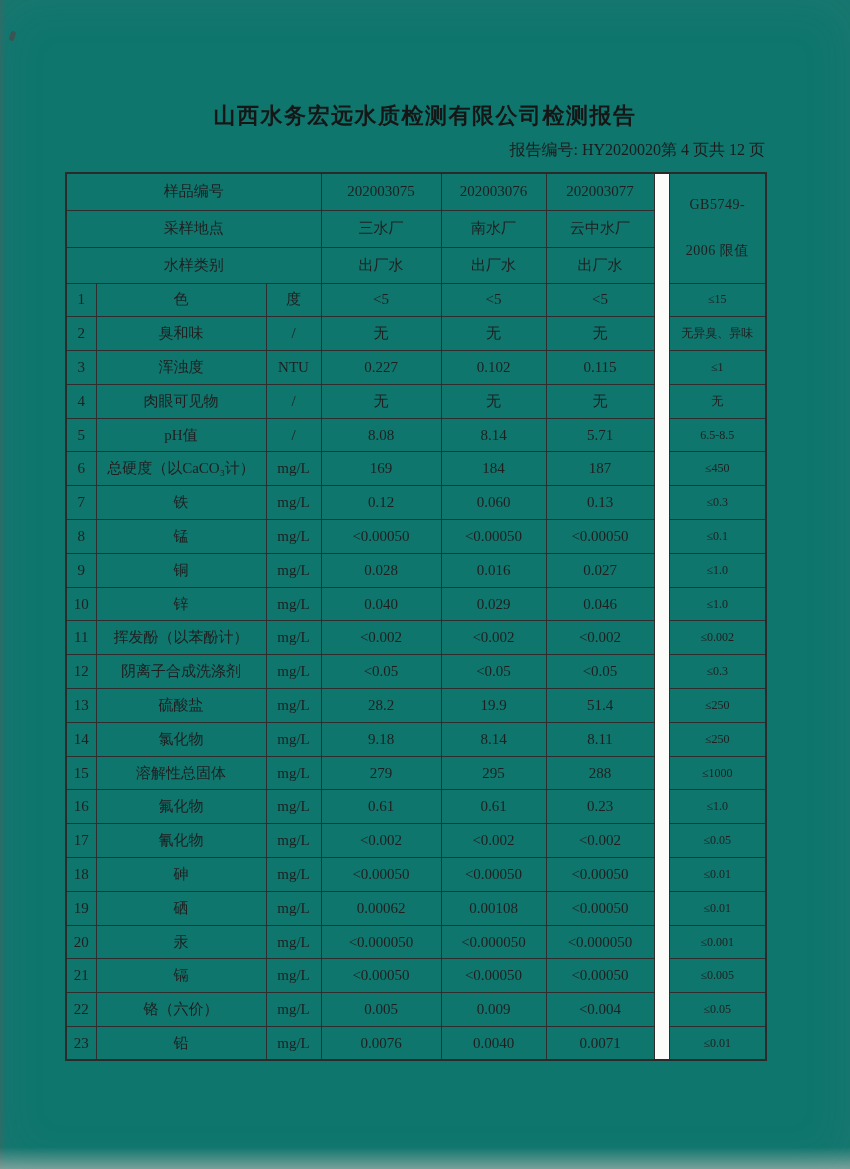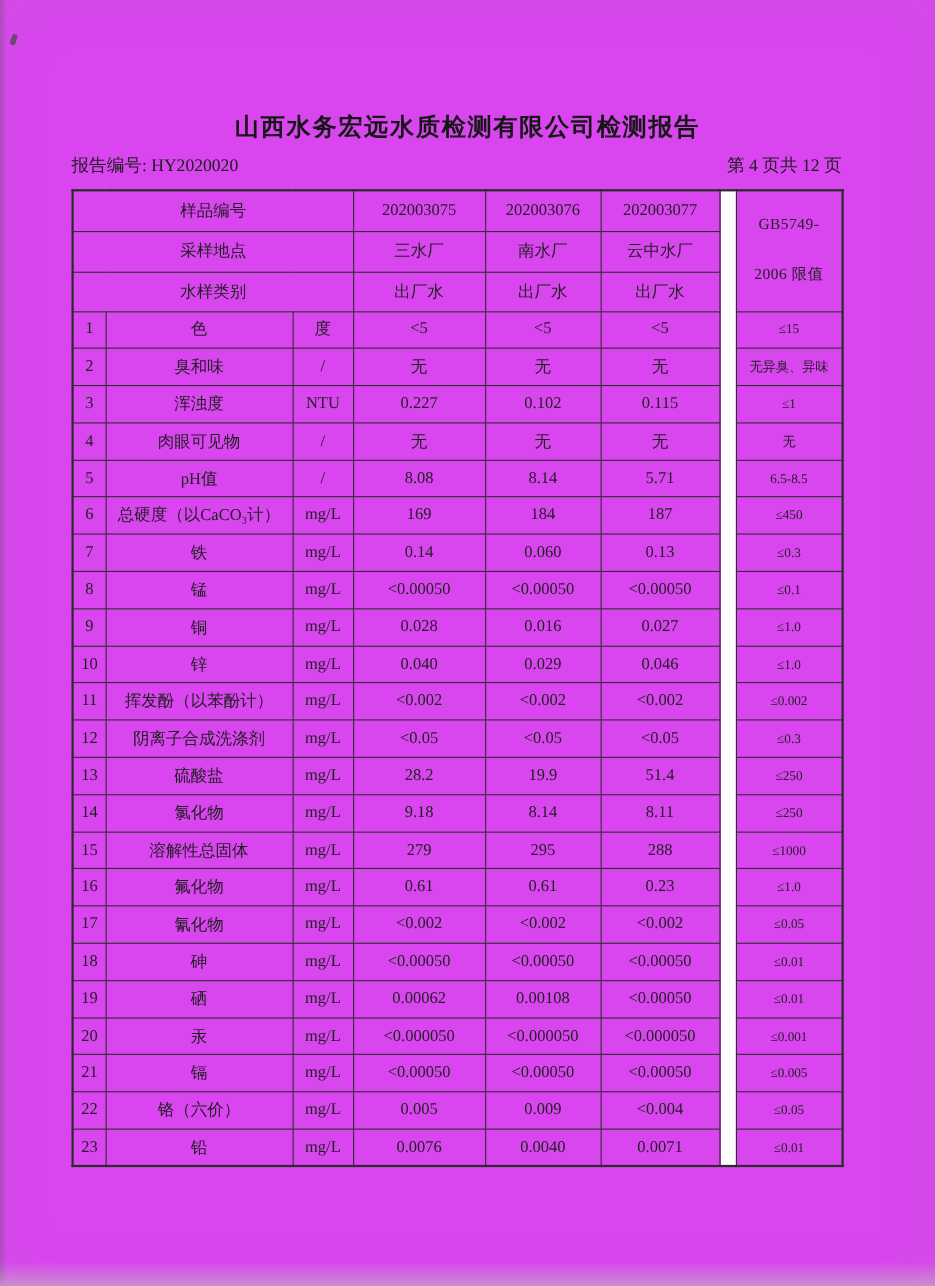--- a/index.html
+++ b/index.html
@@ -9,21 +9,21 @@
     height: 1169px;
     background: #fbfbf9;
     overflow: hidden;
     font-family: "Liberation Serif", serif;
     color: #1f1f1f;
   }
   .page {
     position: relative;
     width: 850px;
     height: 1169px;
-    background: #d946ef;
+    background: #0f766e;
     box-shadow: inset 0 0 50px rgba(140,140,140,0.10);
   }
   .scan-left-shadow {
     position: absolute; left: 0; top: 0; width: 6px; height: 100%;
     background: linear-gradient(to right, rgba(90,90,90,0.35), rgba(90,90,90,0.0));
     pointer-events: none;
   }
   .scan-bottom-band {
     position: absolute; left: 0; bottom: 0; width: 100%; height: 22px;
     background: linear-gradient(to bottom, rgba(200,200,196,0.0), rgba(196,196,190,0.55));
@@ -35,22 +35,22 @@
   }
   .doc-title {
     position: absolute; top: 101px; left: 0; width: 100%;
     text-align: center;
     font-family: "Liberation Sans", sans-serif;
     font-size: 22px; font-weight: 600; letter-spacing: 1.5px;
     color: #161616;
   }
   .meta-row {
     position: absolute; top: 140px; left: 65px; width: 700px;
-    display: flex; justify-content: space-between;
-    font-size: 16px; color: #1c1c1c; gap: 16px;
+    display: flex; justify-content: flex-end;
+    font-size: 16px; color: #1c1c1c;
   }
   table.report {
     position: absolute; top: 172px; left: 65px;
     width: 700px;
     border-collapse: collapse;
     table-layout: fixed;
     font-size: 15px;
   }
   table.report td {
     border: 1.5px solid #2e2e2e;
@@ -173,21 +173,21 @@
           <td class="c-unit">mg/L</td>
           <td class="c-val">169</td>
           <td class="c-val">184</td>
           <td class="c-val">187</td>
           <td class="c-limit">≤450</td>
         </tr>
         <tr class="h-data">
           <td class="c-no">7</td>
           <td class="c-name">铁</td>
           <td class="c-unit">mg/L</td>
-          <td class="c-val">0.14</td>
+          <td class="c-val">0.12</td>
           <td class="c-val">0.060</td>
           <td class="c-val">0.13</td>
           <td class="c-limit">≤0.3</td>
         </tr>
         <tr class="h-data">
           <td class="c-no">8</td>
           <td class="c-name">锰</td>
           <td class="c-unit">mg/L</td>
           <td class="c-val">&lt;0.00050</td>
           <td class="c-val">&lt;0.00050</td>

